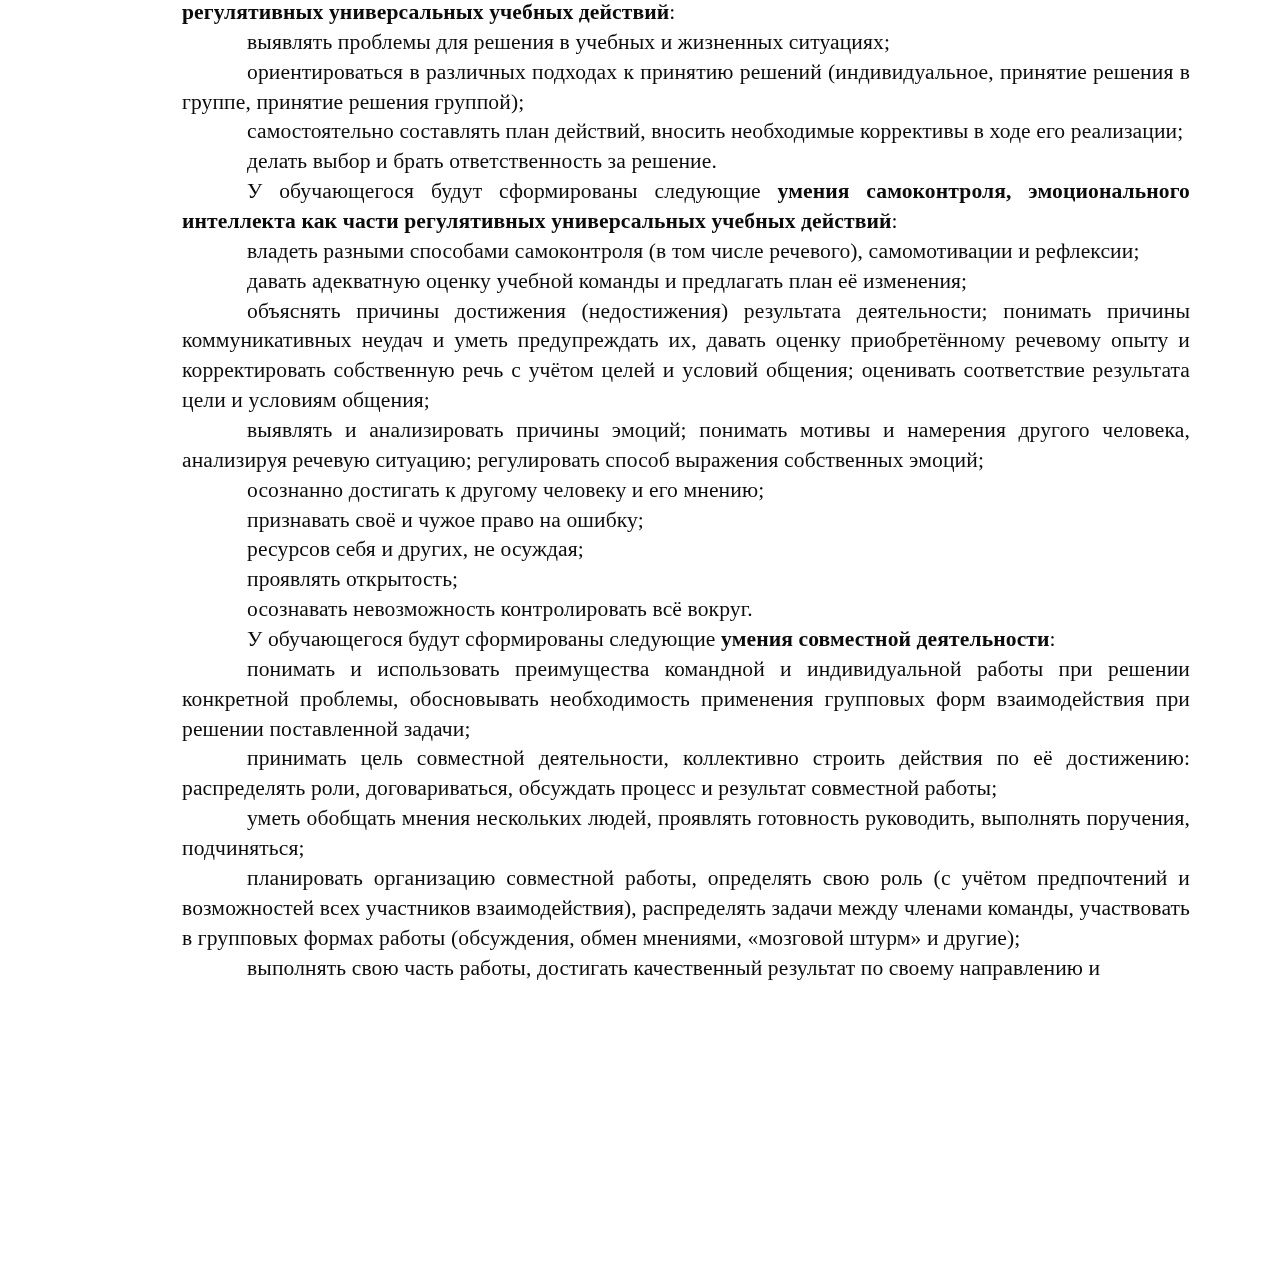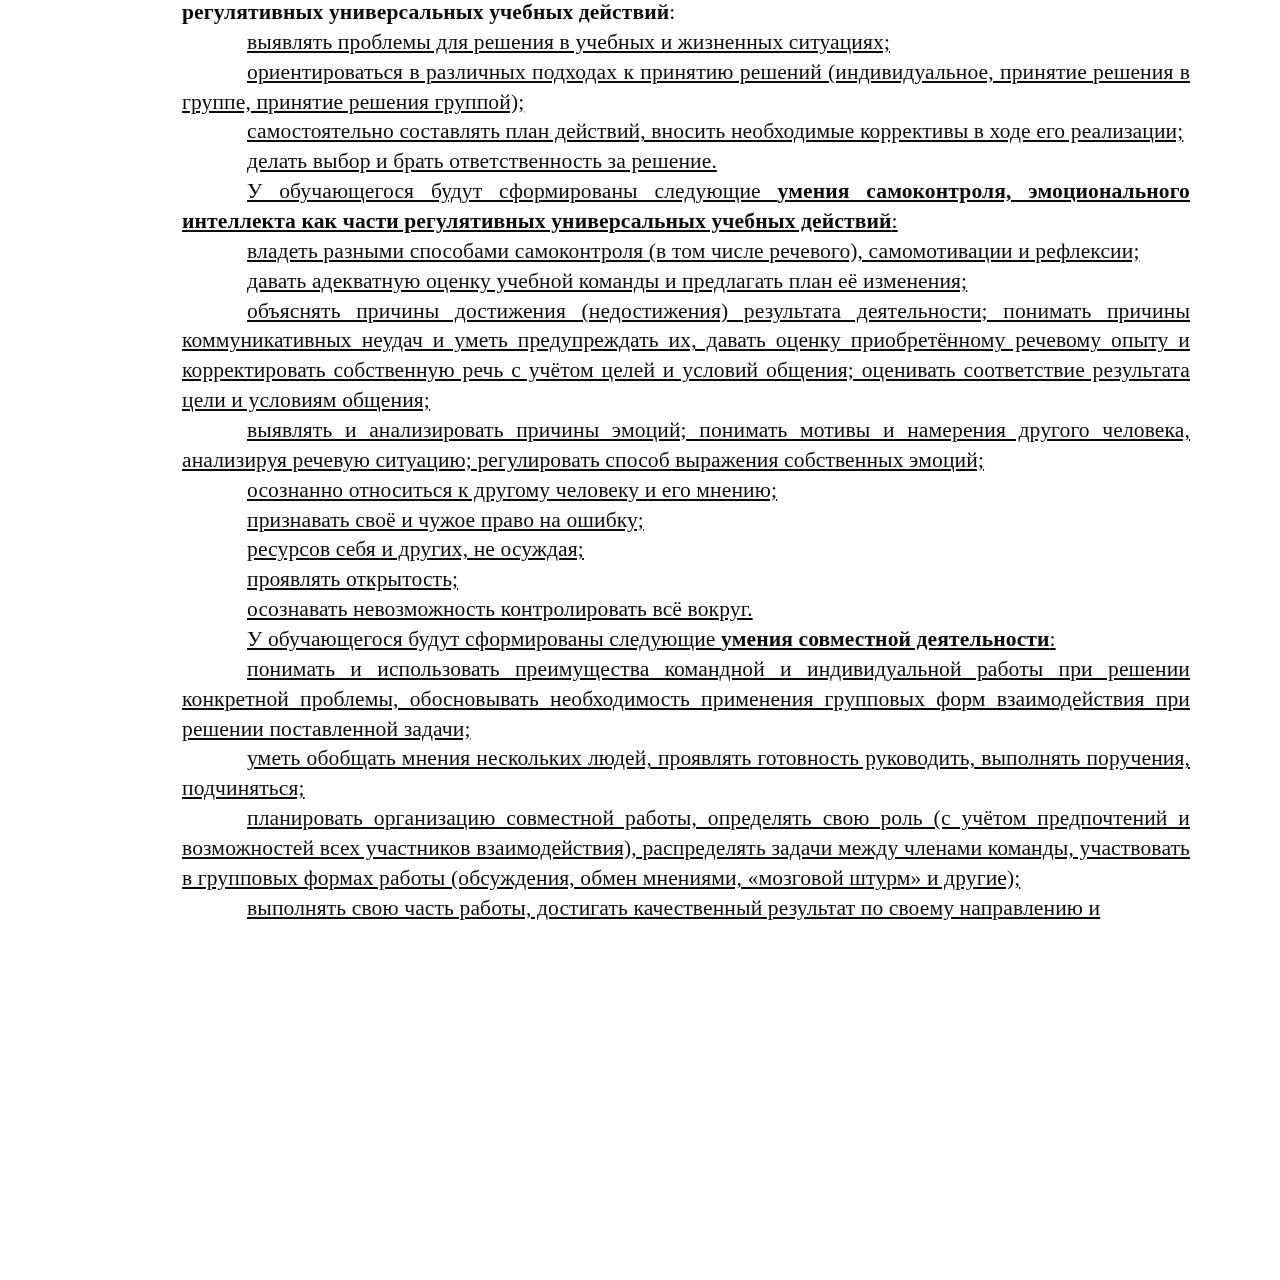--- a/index.html
+++ b/index.html
@@ -27,21 +27,20 @@
     padding: 0;
     text-align: justify;
     font-family: "Liberation Serif", "DejaVu Serif", serif;
     font-size: 21.6px;
     line-height: 29.86px;
     color: #0b0b0b;
     letter-spacing: 0.1px;
   }
   .para.indent {
     text-indent: 65px;
-    text-decoration: underline;
   }
   .run-bold {
     font-weight: bold;
   }
   .run-reg {
     font-weight: normal;
   }
 </style>
 </head>
 <body>
@@ -51,24 +50,25 @@
       <p class="para"><span class="run-bold">регулятивных универсальных учебных действий</span><span class="run-reg">:</span></p>
       <p class="para indent"><span class="run-reg">выявлять проблемы для решения в учебных и жизненных ситуациях;</span></p>
       <p class="para indent"><span class="run-reg">ориентироваться в различных подходах к принятию решений (индивидуальное, принятие решения в группе, принятие решения группой);</span></p>
       <p class="para indent"><span class="run-reg">самостоятельно составлять план действий, вносить необходимые коррективы в ходе его реализации;</span></p>
       <p class="para indent"><span class="run-reg">делать выбор и брать ответственность за решение.</span></p>
       <p class="para indent"><span class="run-reg">У обучающегося будут сформированы следующие </span><span class="run-bold">умения самоконтроля, эмоционального интеллекта как части регулятивных универсальных учебных действий</span><span class="run-reg">:</span></p>
       <p class="para indent"><span class="run-reg">владеть разными способами самоконтроля (в том числе речевого), самомотивации и рефлексии;</span></p>
       <p class="para indent"><span class="run-reg">давать адекватную оценку учебной команды и предлагать план её изменения;</span></p>
       <p class="para indent"><span class="run-reg">объяснять причины достижения (недостижения) результата деятельности; понимать причины коммуникативных неудач и уметь предупреждать их, давать оценку приобретённому речевому опыту и корректировать собственную речь с учётом целей и условий общения; оценивать соответствие результата цели и условиям общения;</span></p>
       <p class="para indent"><span class="run-reg">выявлять и анализировать причины эмоций; понимать мотивы и намерения другого человека, анализируя речевую ситуацию; регулировать способ выражения собственных эмоций;</span></p>
-      <p class="para indent"><span class="run-reg">осознанно относиться к другому человеку и его мнению;</span></p>
+      <p class="para indent"><span class="run-reg">осознанно достигать к другому человеку и его мнению;</span></p>
       <p class="para indent"><span class="run-reg">признавать своё и чужое право на ошибку;</span></p>
       <p class="para indent"><span class="run-reg">ресурсов себя и других, не осуждая;</span></p>
       <p class="para indent"><span class="run-reg">проявлять открытость;</span></p>
       <p class="para indent"><span class="run-reg">осознавать невозможность контролировать всё вокруг.</span></p>
       <p class="para indent"><span class="run-reg">У обучающегося будут сформированы следующие </span><span class="run-bold">умения совместной деятельности</span><span class="run-reg">:</span></p>
       <p class="para indent"><span class="run-reg">понимать и использовать преимущества командной и индивидуальной работы при решении конкретной проблемы, обосновывать необходимость применения групповых форм взаимодействия при решении поставленной задачи;</span></p>
+      <p class="para indent"><span class="run-reg">принимать цель совместной деятельности, коллективно строить действия по её достижению: распределять роли, договариваться, обсуждать процесс и результат совместной работы;</span></p>
       <p class="para indent"><span class="run-reg">уметь обобщать мнения нескольких людей, проявлять готовность руководить, выполнять поручения, подчиняться;</span></p>
       <p class="para indent"><span class="run-reg">планировать организацию совместной работы, определять свою роль (с учётом предпочтений и возможностей всех участников взаимодействия), распределять задачи между членами команды, участвовать в групповых формах работы (обсуждения, обмен мнениями, «мозговой штурм» и другие);</span></p>
       <p class="para indent"><span class="run-reg">выполнять свою часть работы, достигать качественный результат по своему направлению и</span></p>
     </div>
 </div>
 
 </body></html>

